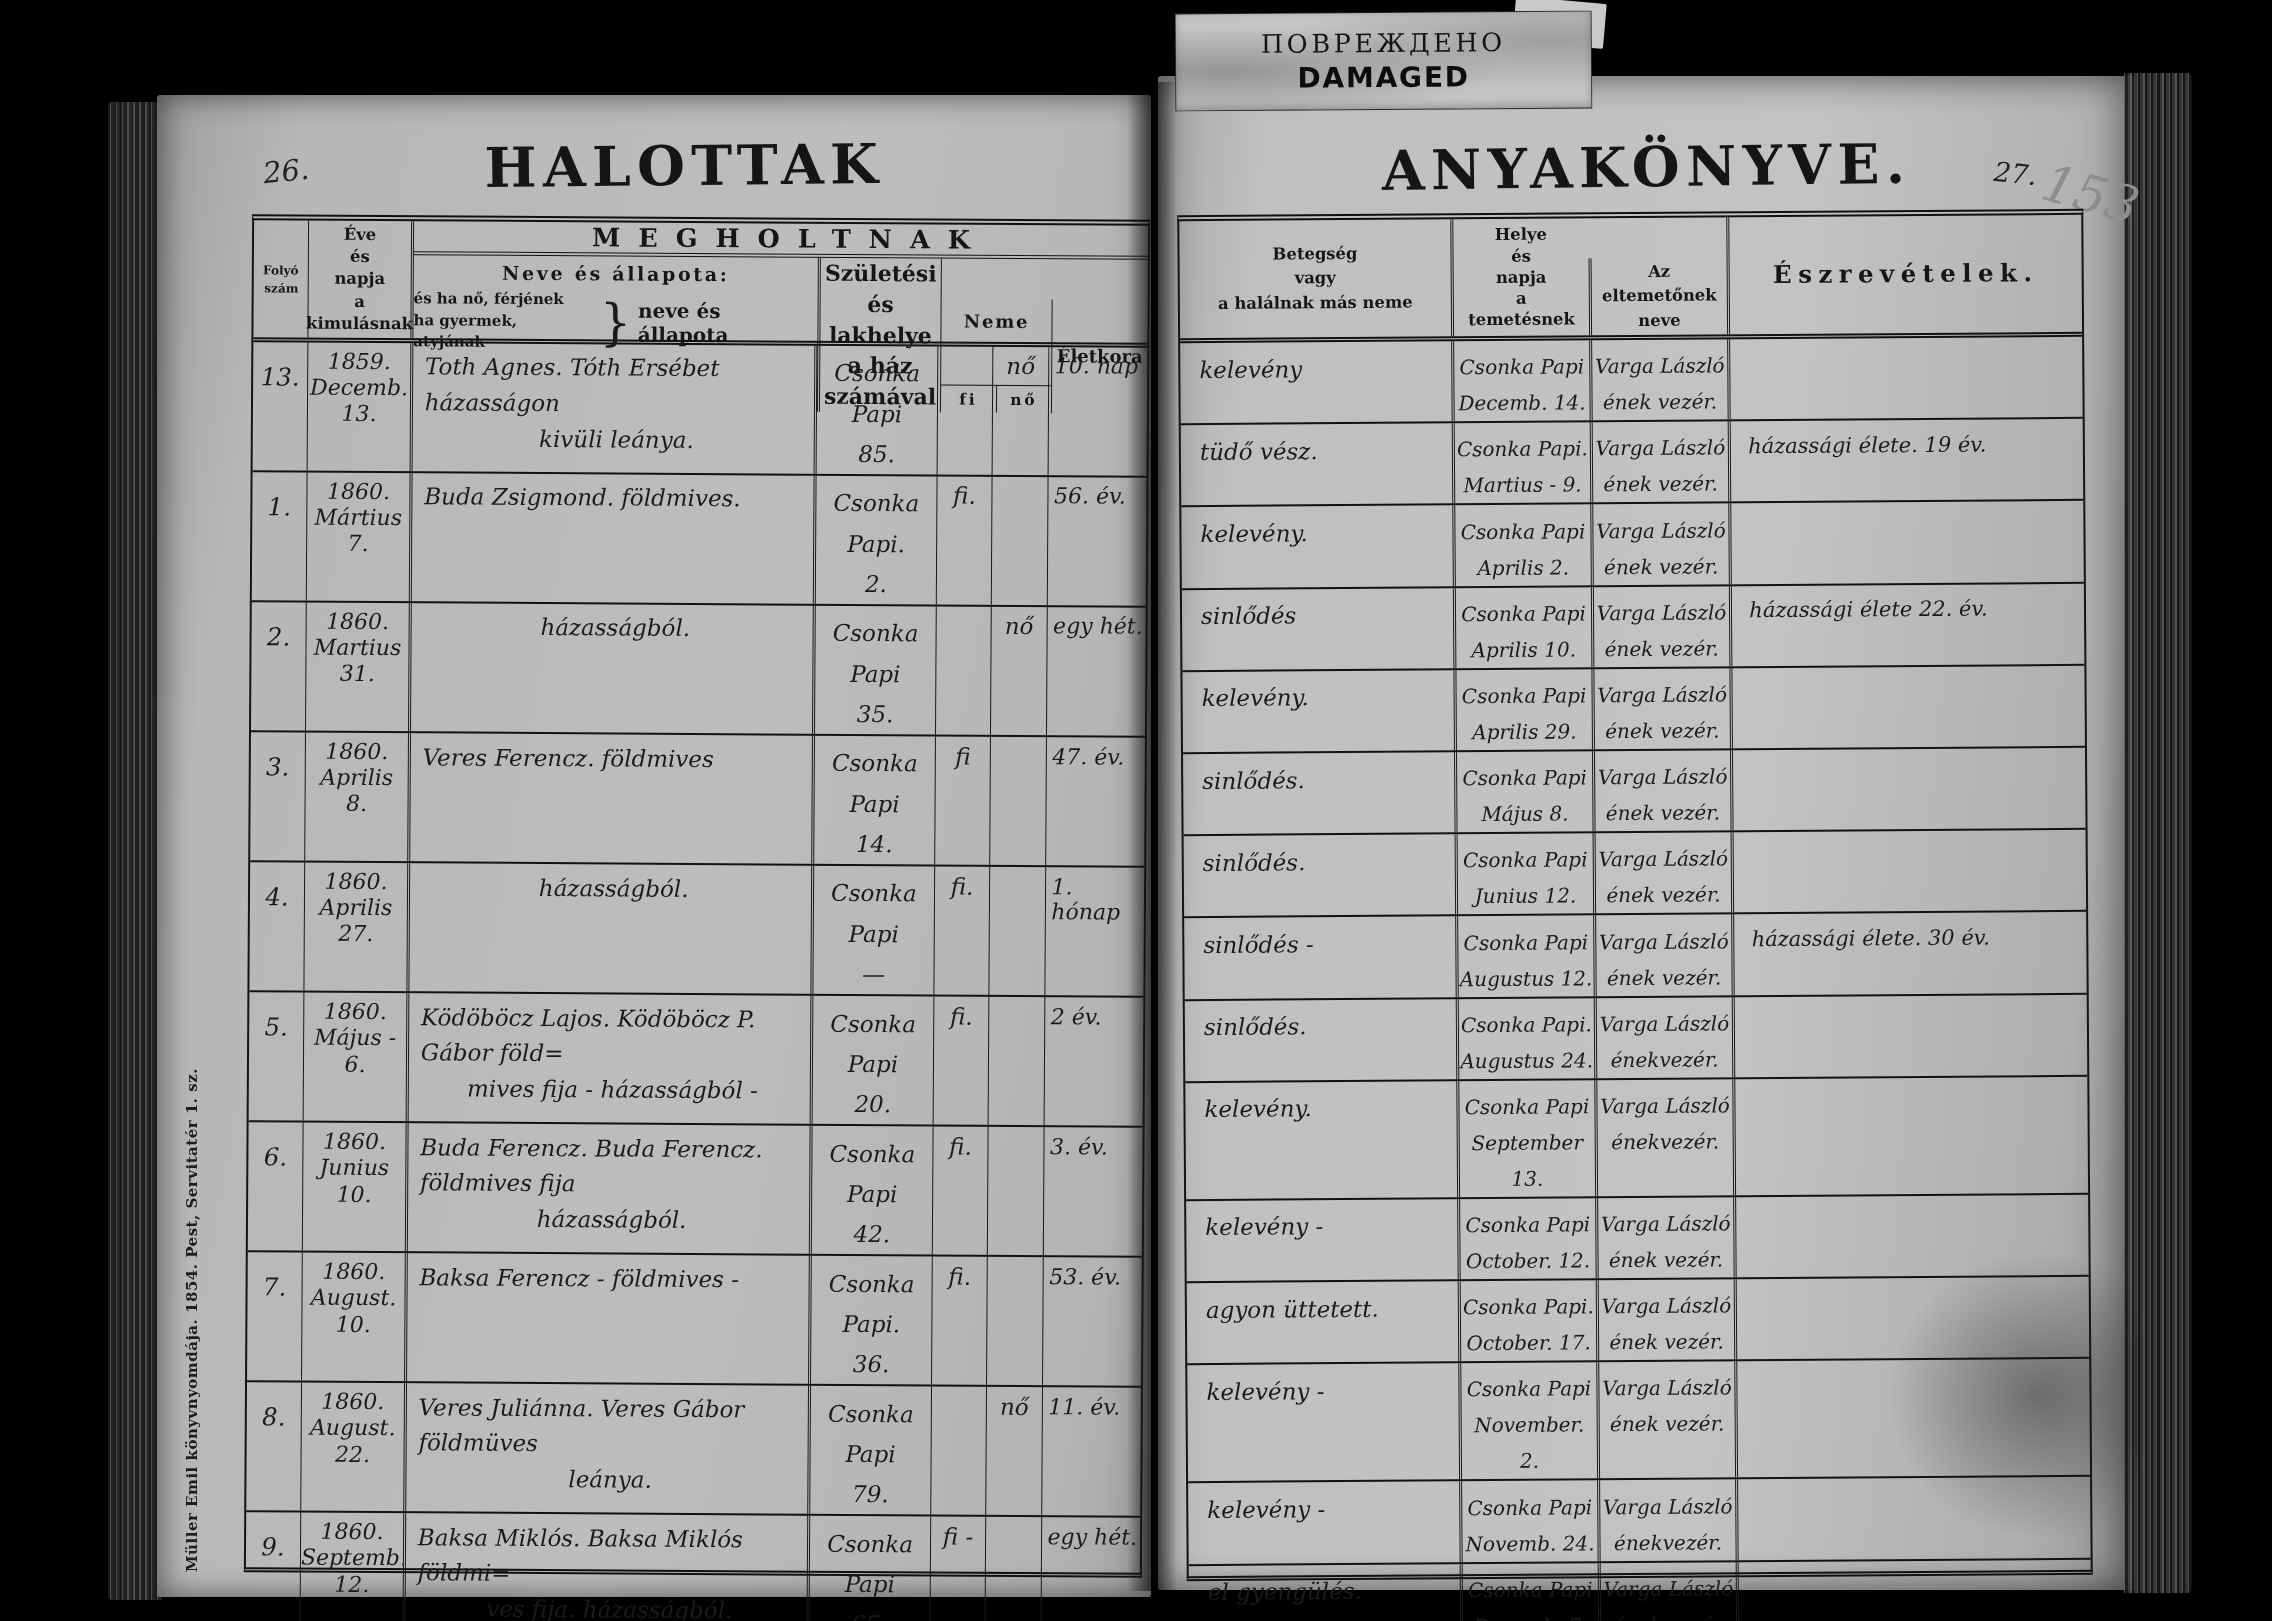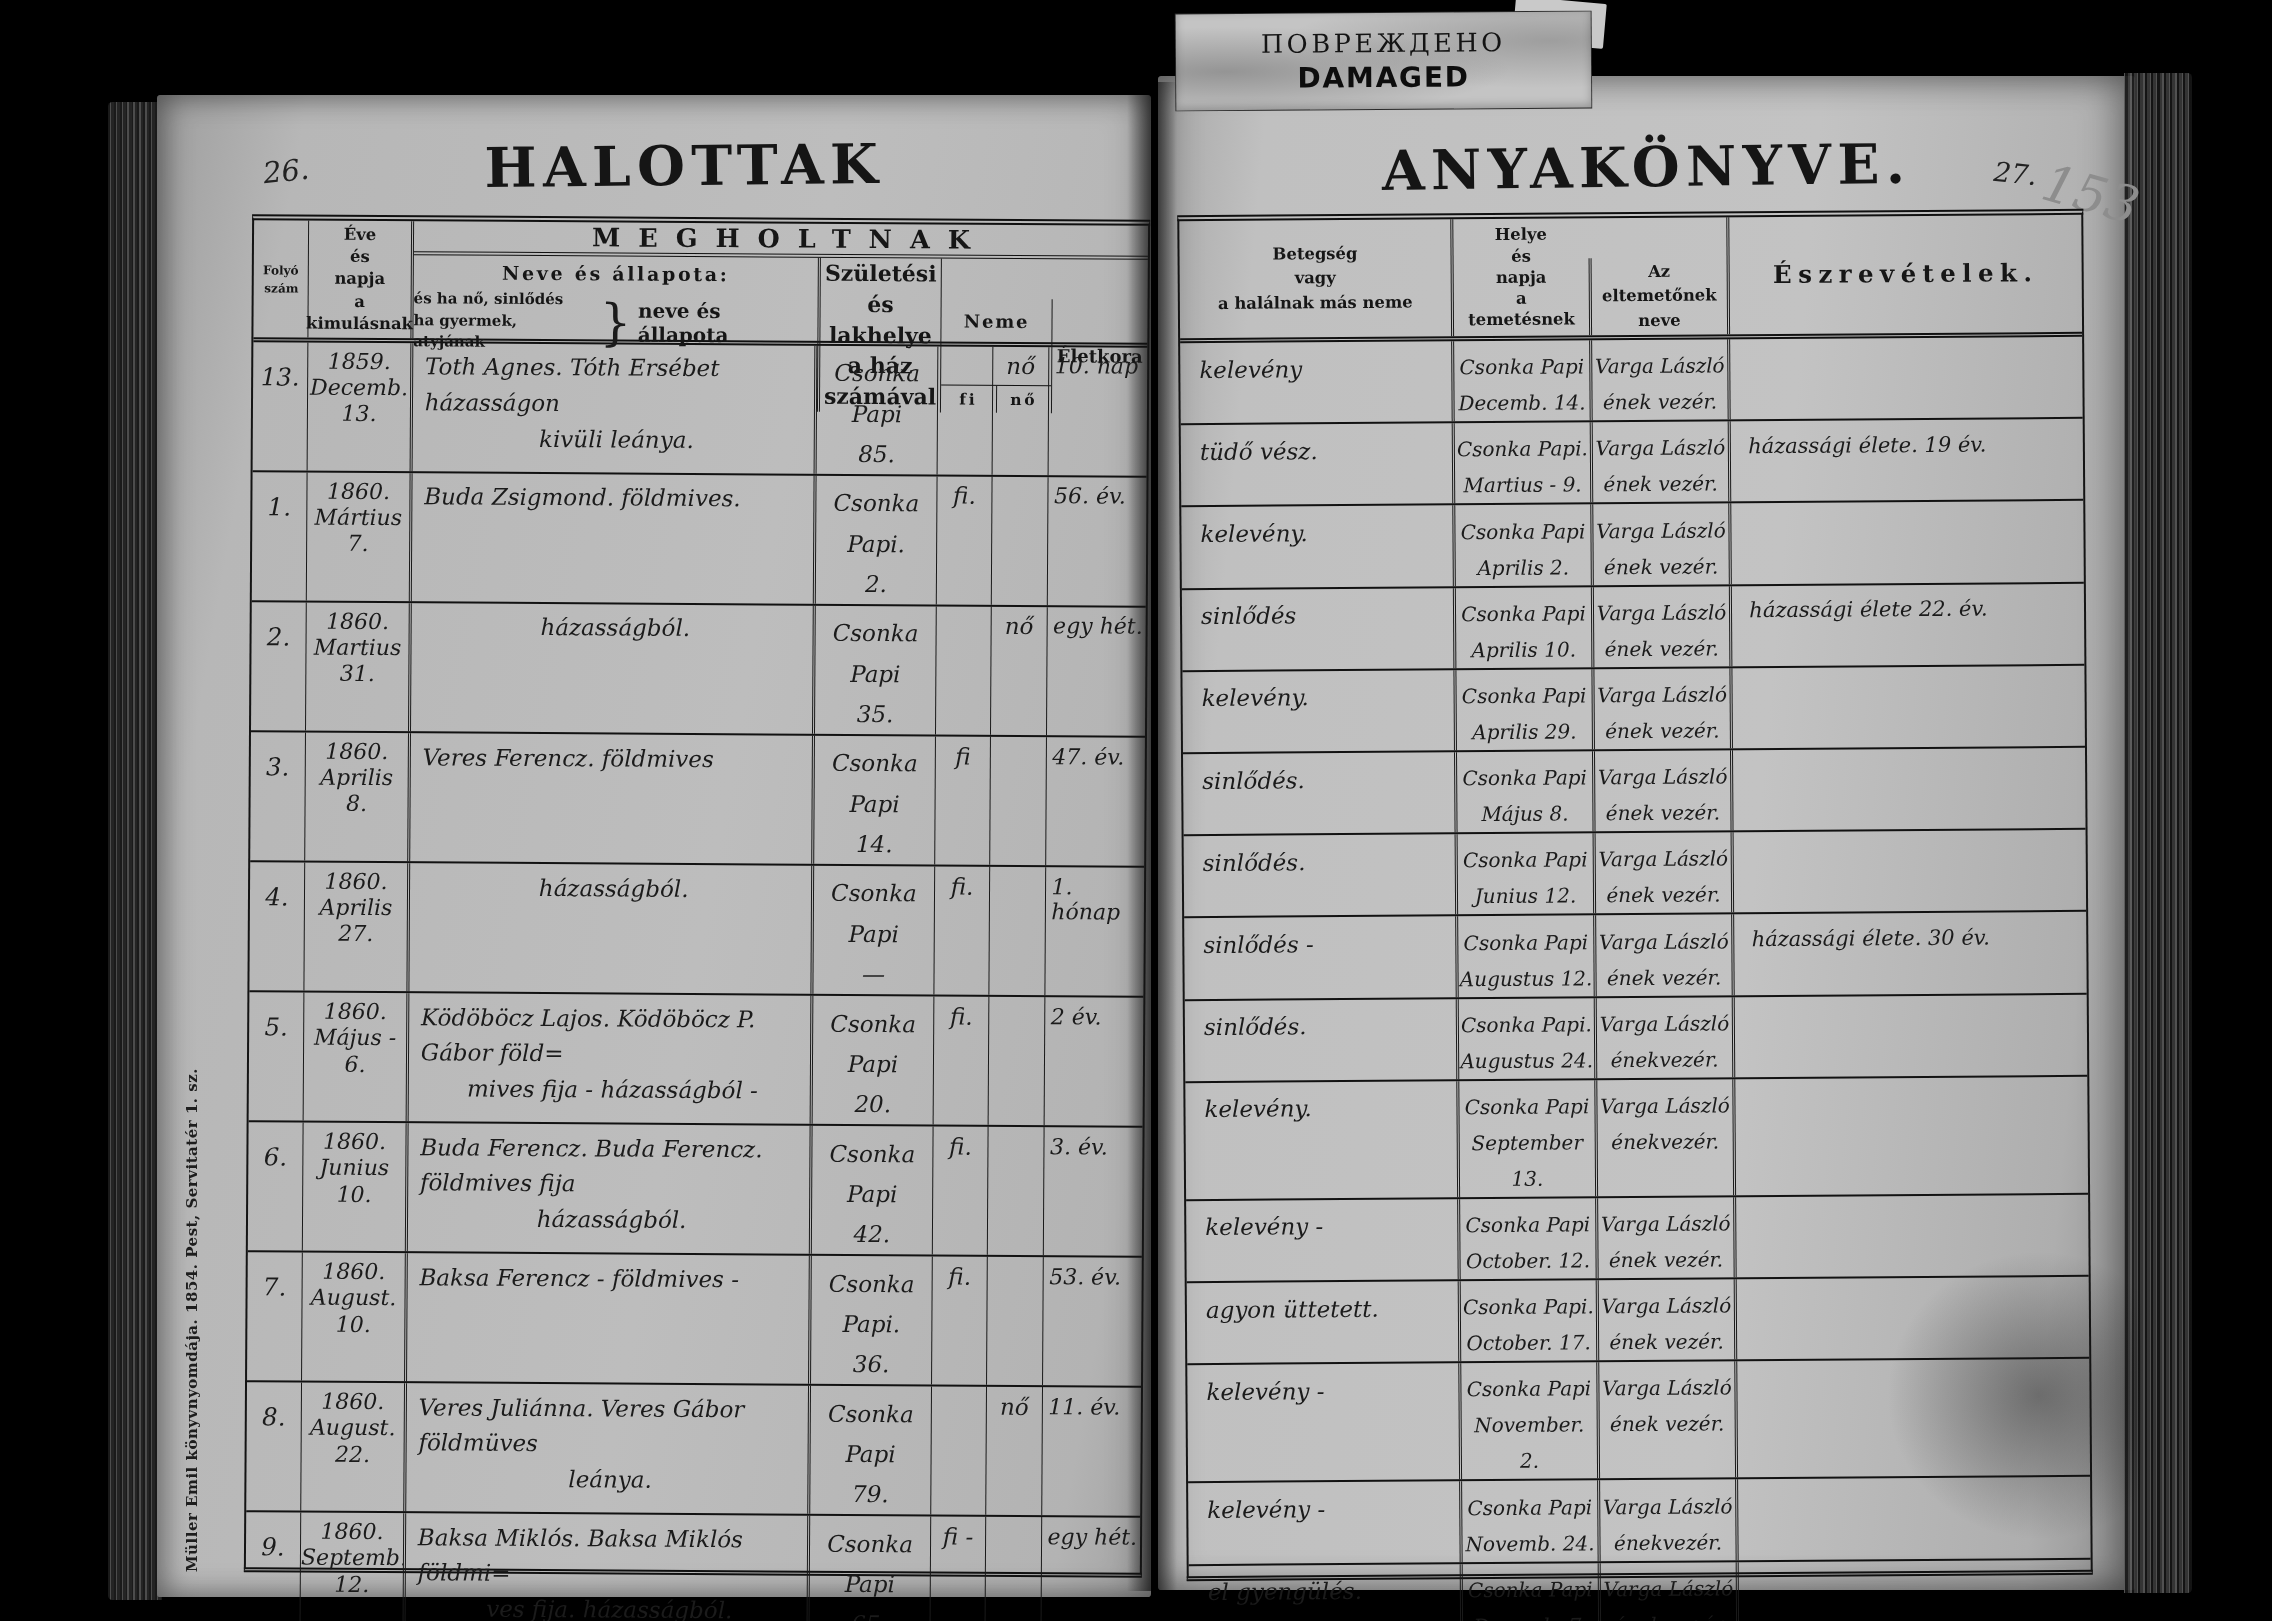--- a/index.html
+++ b/index.html
@@ -168,21 +168,21 @@
 napja
 a
 kimulásnak</div>
     <div class="lh-right">
       <div class="lh-group printed">MEGHOLTNAK</div>
       <div class="lh-cols">
         <div class="lh-name">
           <div class="lh-name-title printed">Neve és állapota:</div>
           <div class="lh-cases">
             <div class="lh-case-col printed">
-              <div>és ha nő, sinlődés</div>
+              <div>és ha nő, férjének</div>
               <div>ha gyermek, atyjának</div>
             </div>
             <div class="lh-brace">}</div>
             <div class="lh-suffix printed">neve és állapota</div>
           </div>
         </div>
         <div class="lh-birth printed pre">Születési
 és
 lakhelye
 a ház számával</div>

